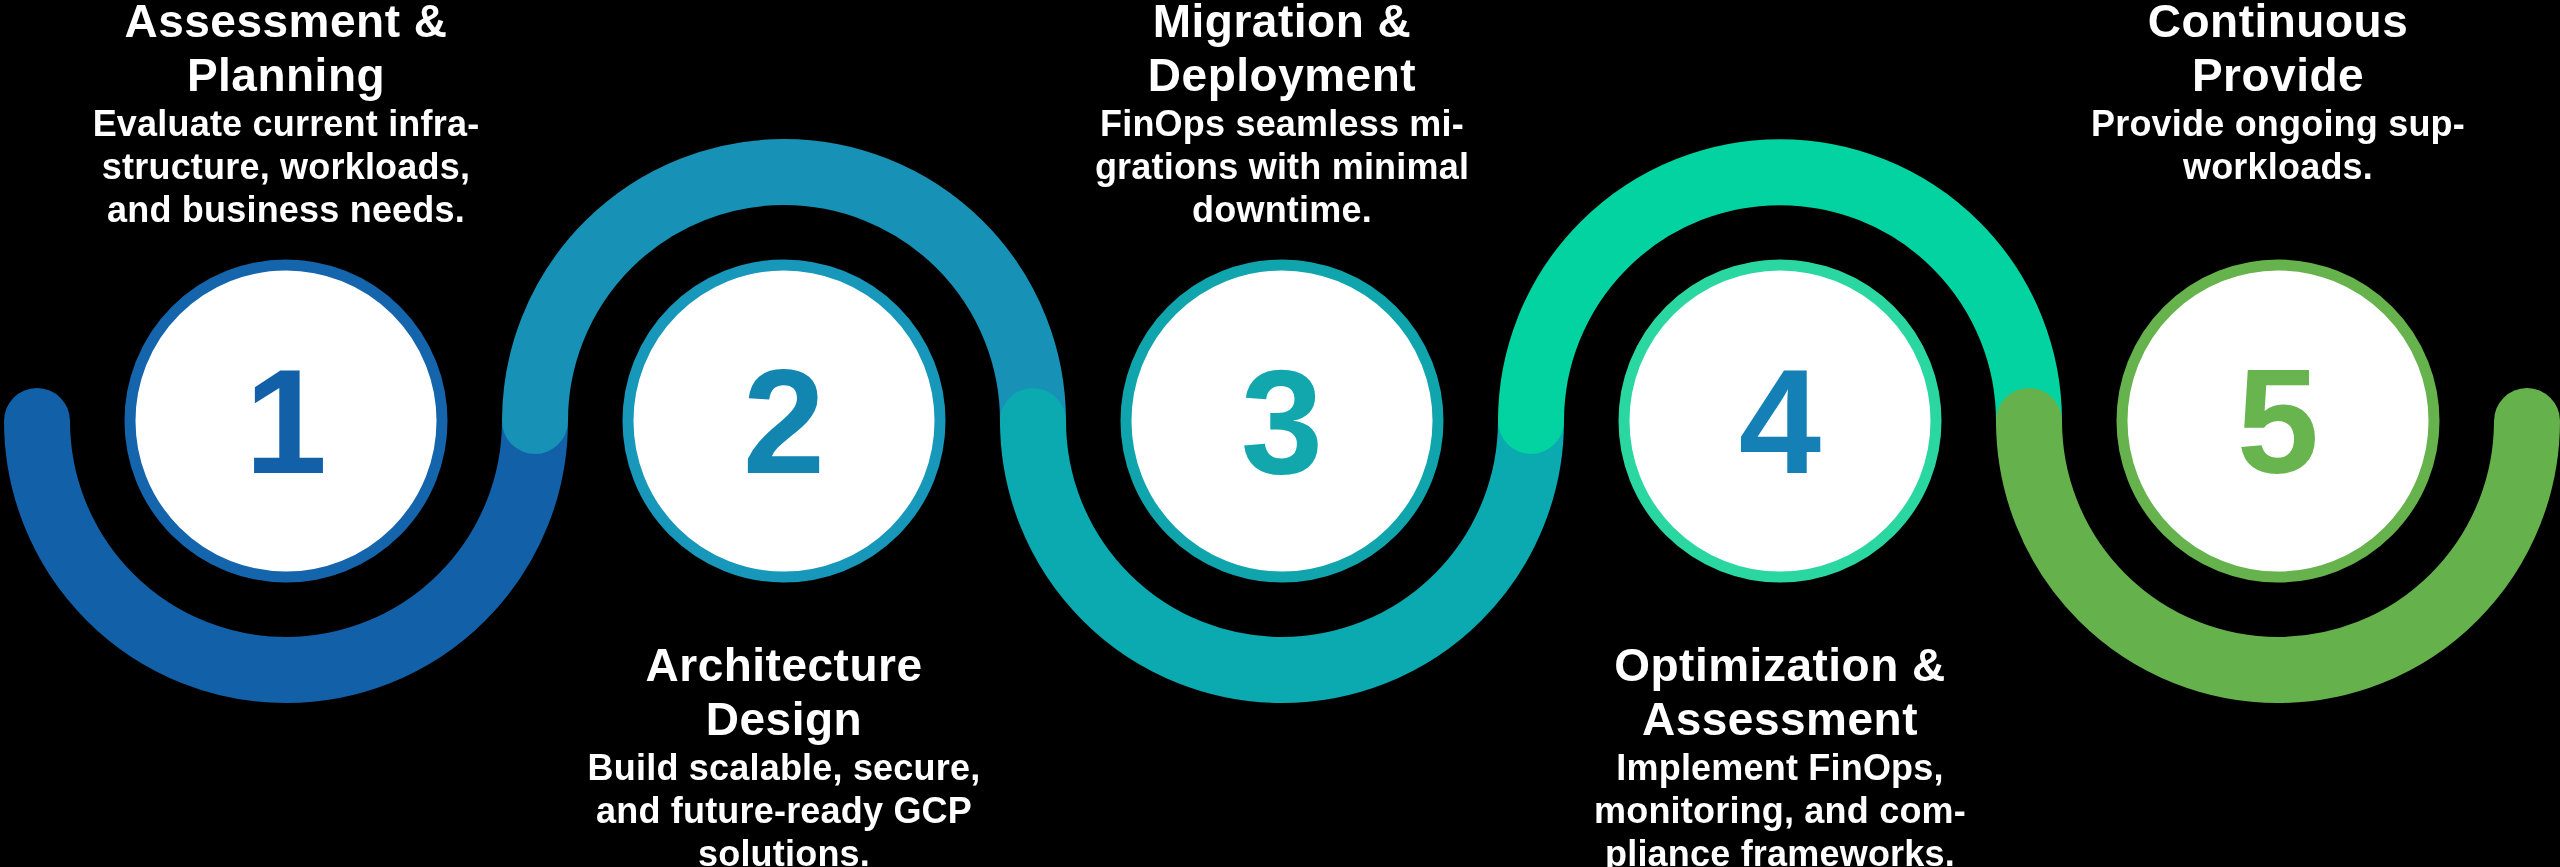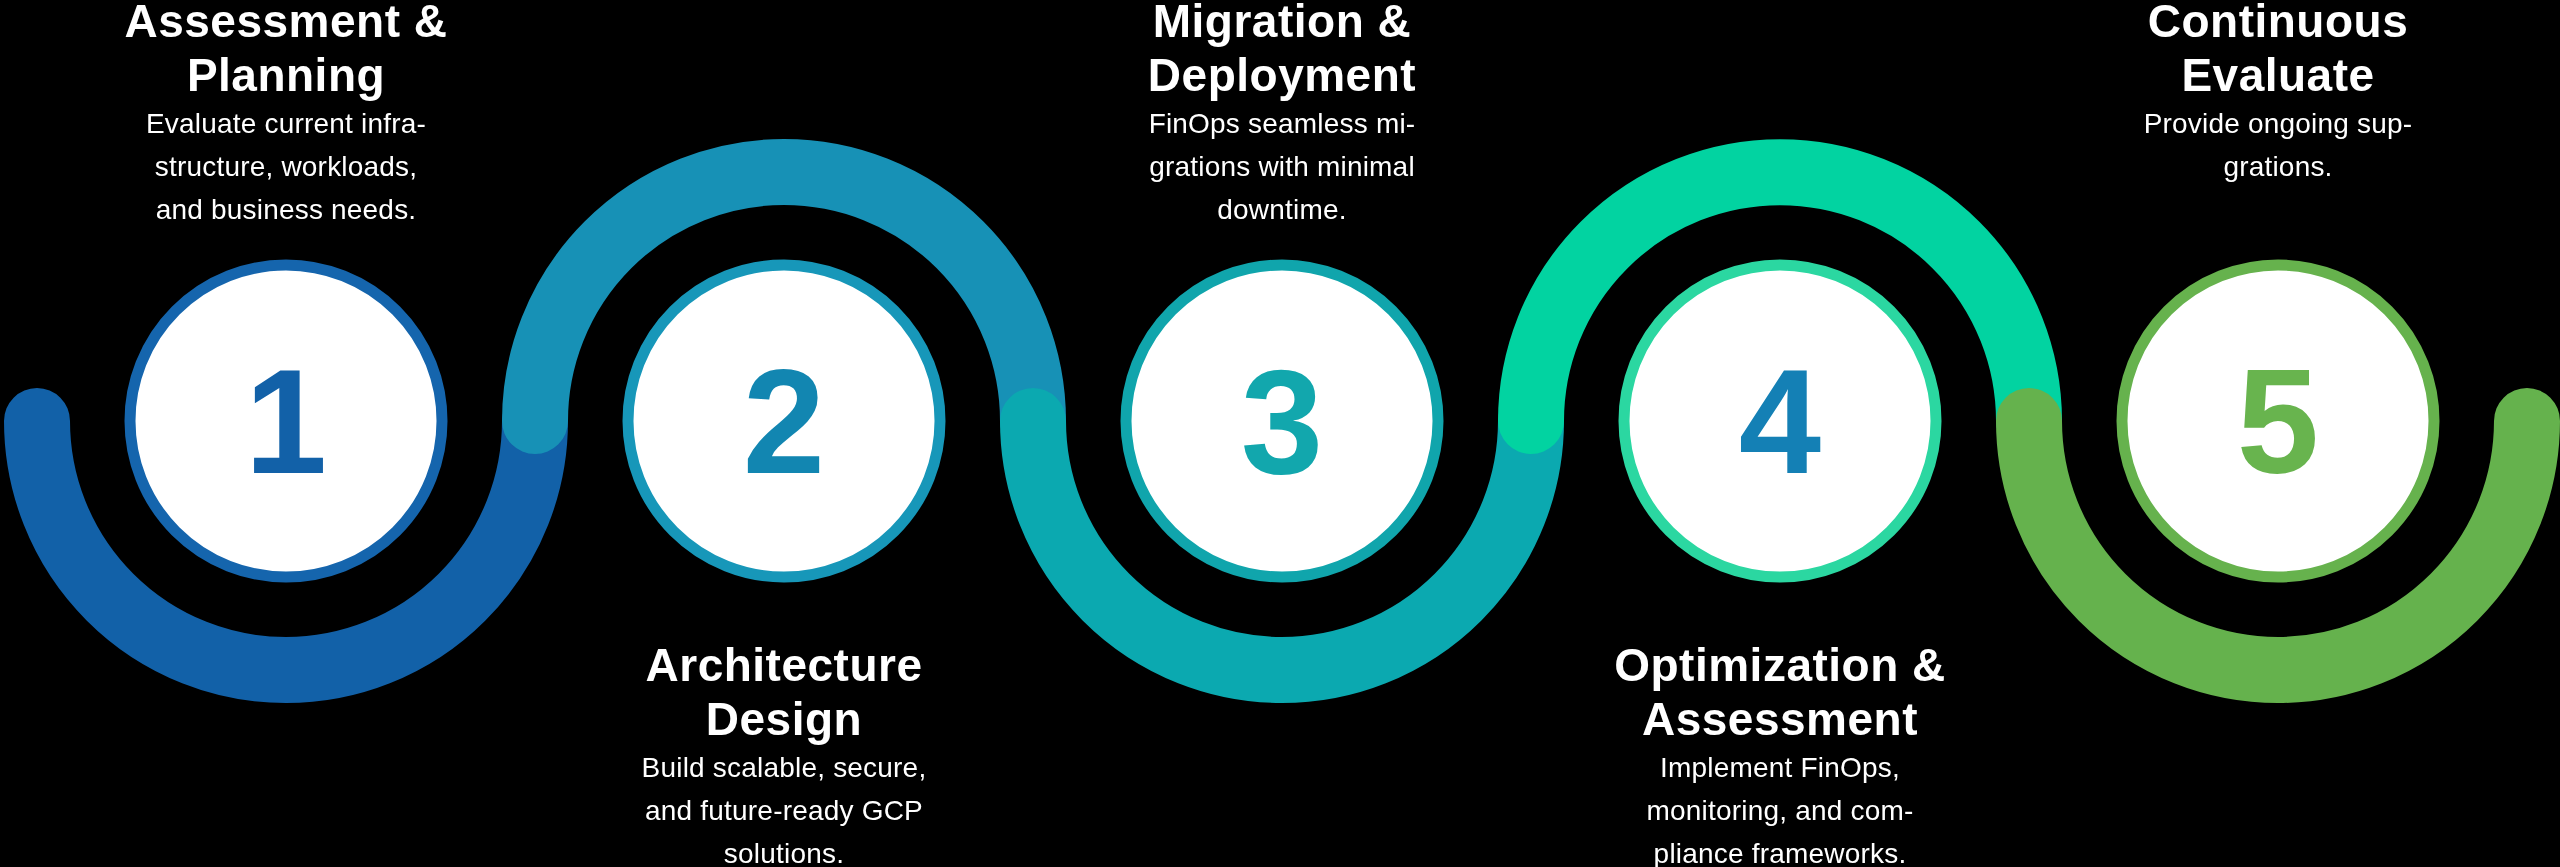--- a/index.html
+++ b/index.html
@@ -42,23 +42,23 @@
   }
   .pos-top    { top: -6px; }
   .pos-bottom { top: 638px; }
   .step-title {
     font-size: 46px;
     line-height: 54px;
     font-weight: bold;
     letter-spacing: 0.5px;
   }
   .step-body {
-    font-size: 28px;
+    font-size: 36px;
     line-height: 43px;
-    font-weight: normal;
+    font-weight: bold;
     letter-spacing: 0.2px;
   }
   .ln { display: block; }
 </style>
 </head>
 <body>
 
 <div class="canvas">
 
   <svg class="wave-svg" width="2560" height="867" viewBox="0 0 2560 867">
@@ -126,21 +126,21 @@
     <div class="step-body">
       <span class="ln">Implement FinOps,</span>
       <span class="ln">monitoring, and com-</span>
       <span class="ln">pliance frameworks.</span>
     </div>
   </div>
 
   <div class="step-text pos-top" style="left:2018px">
     <div class="step-title">
       <span class="ln">Continuous</span>
-      <span class="ln">Evaluate</span>
+      <span class="ln">Provide</span>
     </div>
     <div class="step-body">
       <span class="ln">Provide ongoing sup-</span>
-      <span class="ln">grations.</span>
+      <span class="ln">workloads.</span>
     </div>
   </div>
 
 </div>
 
 </body></html>

